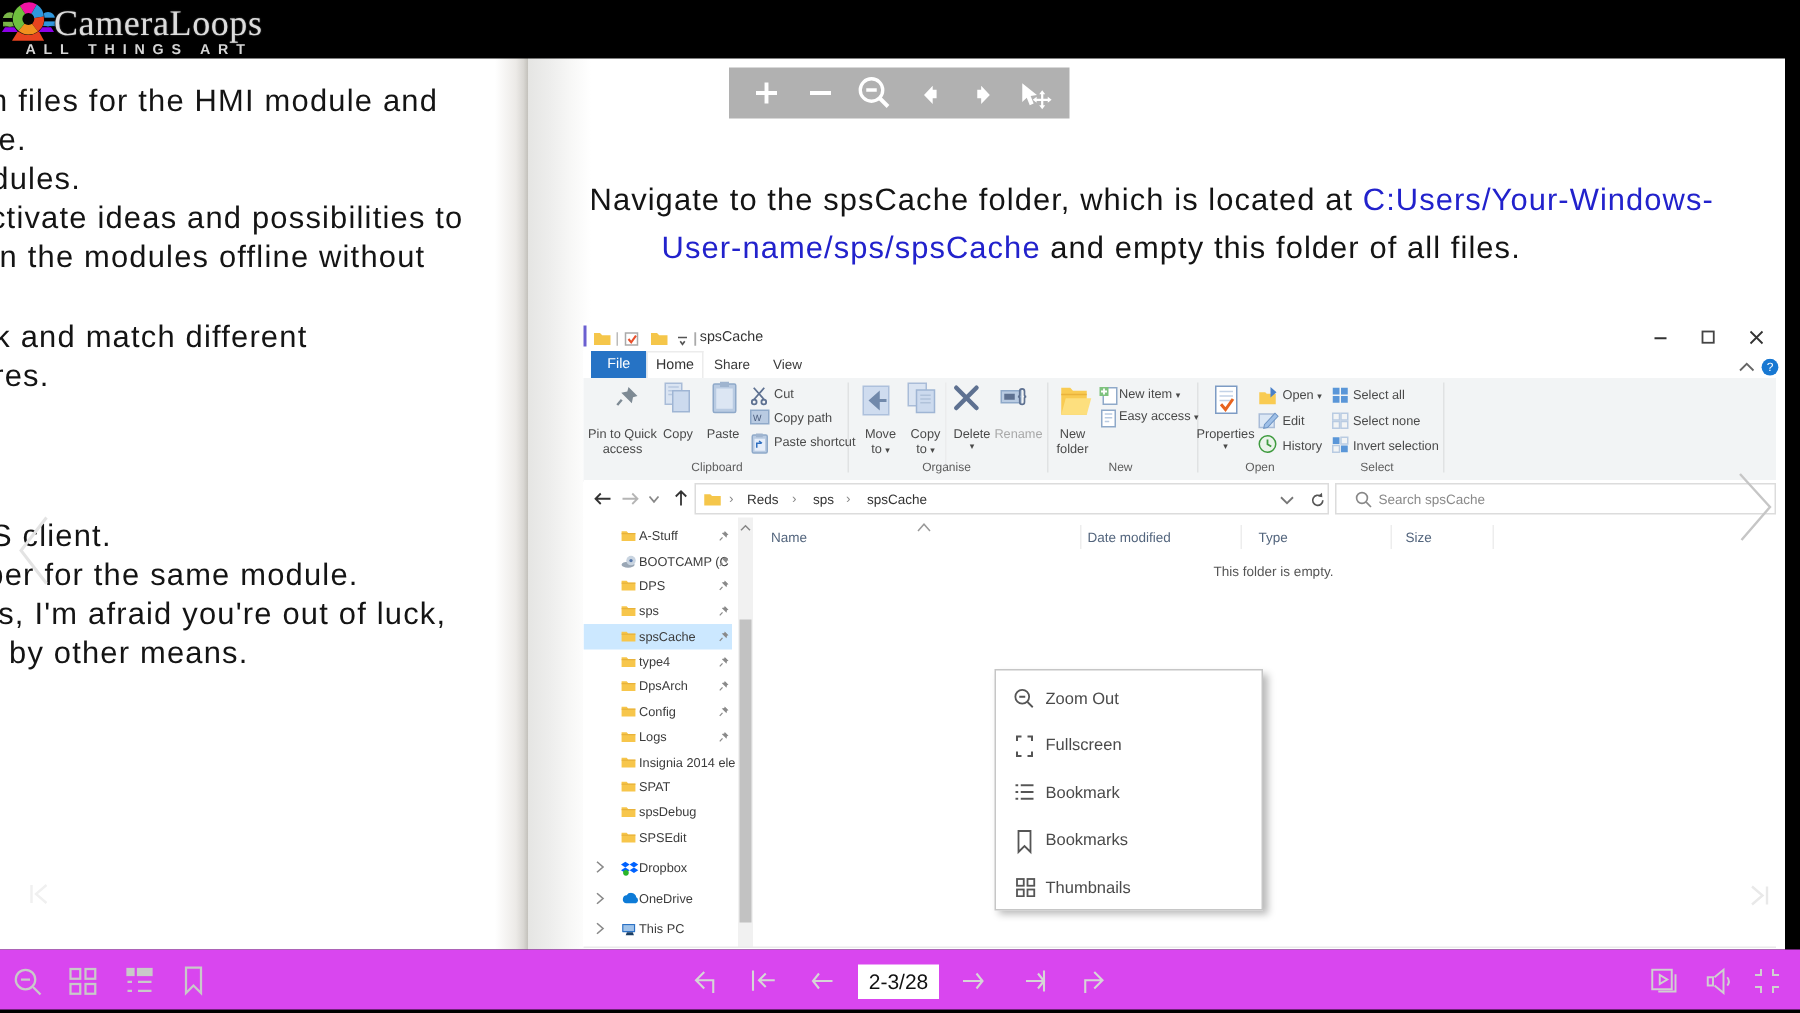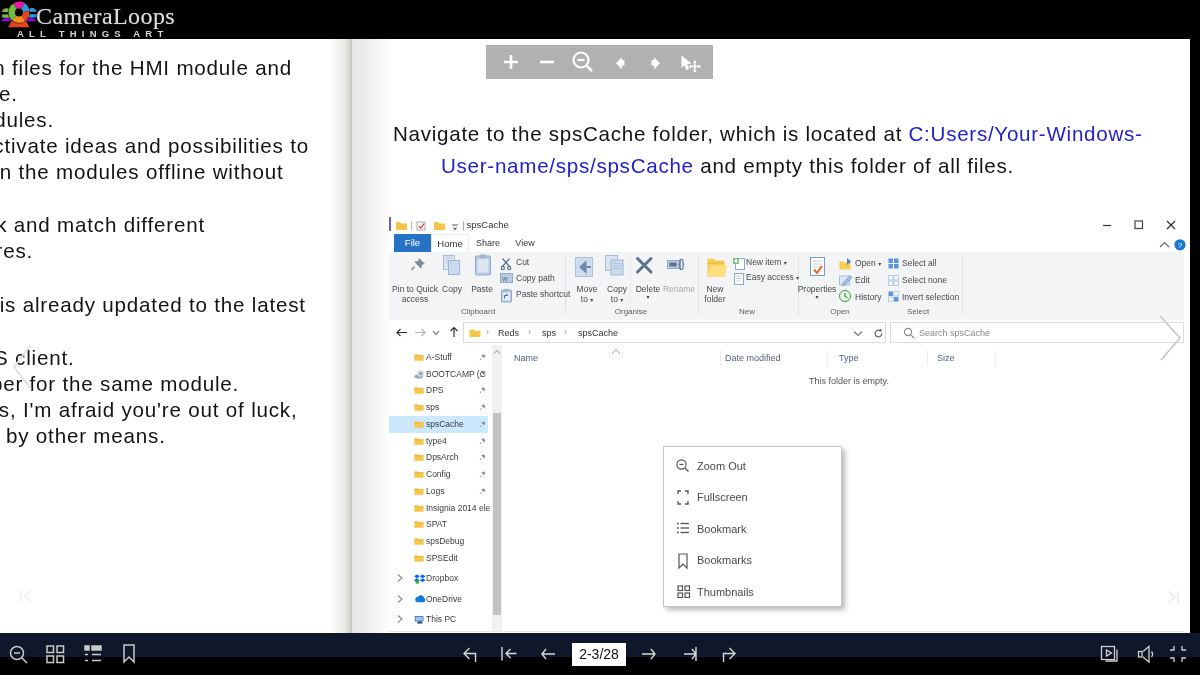--- a/index.html
+++ b/index.html
@@ -16,21 +16,21 @@
   #pageR{left:352px;top:39px;width:838px;height:594px;background:linear-gradient(to right,#e5e5e3 0px,#ededec 14px,#f7f7f6 28px,#fff 42px);}
   #rstrip{left:1190px;top:39px;width:10px;height:594px;background:#000;}
   .ltxt{position:absolute;white-space:nowrap;font-size:20.6px;color:#141414;line-height:26.1px;letter-spacing:0.8px;}
   
   #rp-h{left:41px;font-size:20.6px;font-weight:700;color:#0b0b0b;white-space:nowrap;letter-spacing:1.55px;}
   .rl{position:absolute;left:41px;white-space:nowrap;font-size:20.6px;color:#141414;letter-spacing:0.72px;text-align:center;}
   .blue{color:#2222cc;}
   
   #ztb{left:486px;top:45px;width:227px;height:34px;background:#b1b1b1;}
   
-  #bbar{left:0;top:633px;width:1200px;height:24px;background:#0f172a;}
+  #bbar{left:0;top:633px;width:1200px;height:40px;background:#d946ef;}
   #pgbox{position:absolute;left:572px;top:10px;width:54px;height:23px;background:#fff;color:#111;
          font-size:14px;text-align:center;line-height:23px;}
   
   #xw{left:389px;top:215px;width:795px;height:417px;background:#fff;font-size:9px;color:#444;}
   #xw .abs{position:absolute;}
   #xw-tabs{left:0;top:19px;width:795px;height:18px;background:#fff;}
   #filetab{left:5px;top:0px;width:37px;height:18px;background:#2673c5;color:#fff;text-align:center;line-height:18px;font-size:9.5px;}
   #hometab{left:42px;top:0px;width:38px;height:18px;background:#fff;border:1px solid #ececec;border-bottom:none;box-sizing:border-box;color:#333;text-align:center;line-height:17px;font-size:9.5px;}
   #ribbon{left:0;top:37px;width:795px;height:68px;background:#f2f4f5;border-bottom:1px solid #e3e5e6;box-sizing:content-box;}
   .rsep{position:absolute;top:3px;height:60px;width:1px;background:#e0e2e3;}
@@ -87,21 +87,20 @@
   </div>
 
   <div class="abs" id="pageL">
     <div class="ltxt" style="left:-6.7px;top:15.5px;">n files for the HMI module and</div>
     <div class="ltxt" style="left:-1.0px;top:41.6px;">e.</div>
     <div class="ltxt" style="left:-5.8px;top:67.7px;">dules.</div>
     <div class="ltxt" style="left:-6.7px;top:93.8px;">ctivate ideas and possibilities to</div>
     <div class="ltxt" style="left:-0.3px;top:119.9px;">n the modules offline without</div>
     <div class="ltxt" style="left:-3.8px;top:173.1px;">k and match different</div>
     <div class="ltxt" style="left:-4.5px;top:199.2px;">res.</div>
-    <div class="ltxt" style="left:-0.3px;top:253.4px;">is already updated to the latest</div>
     <div class="ltxt" style="left:-6.0px;top:305.6px;">S client.</div>
     <div class="ltxt" style="left:-9.1px;top:331.7px;">ber for the same module.</div>
     <div class="ltxt" style="left:-1.2px;top:357.8px;">s, I'm afraid you're out of luck,</div>
     <div class="ltxt" style="left:6.0px;top:383.9px;">by other means.</div>
 
     <svg class="abs" style="left:10px;top:303px" width="24" height="50" viewBox="0 0 24 50">
       <polyline points="21,3 4,25 21,47" fill="none" stroke="#e3e3e3" stroke-width="2"></polyline>
     </svg>
 
     <svg class="abs" style="left:19px;top:549px" width="16" height="16" viewBox="0 0 16 16">

